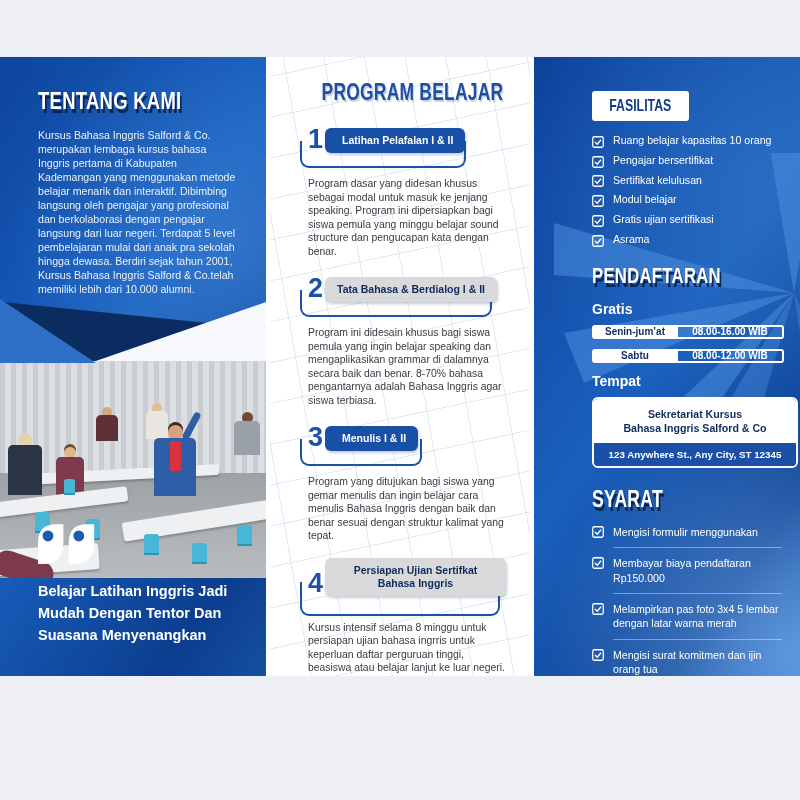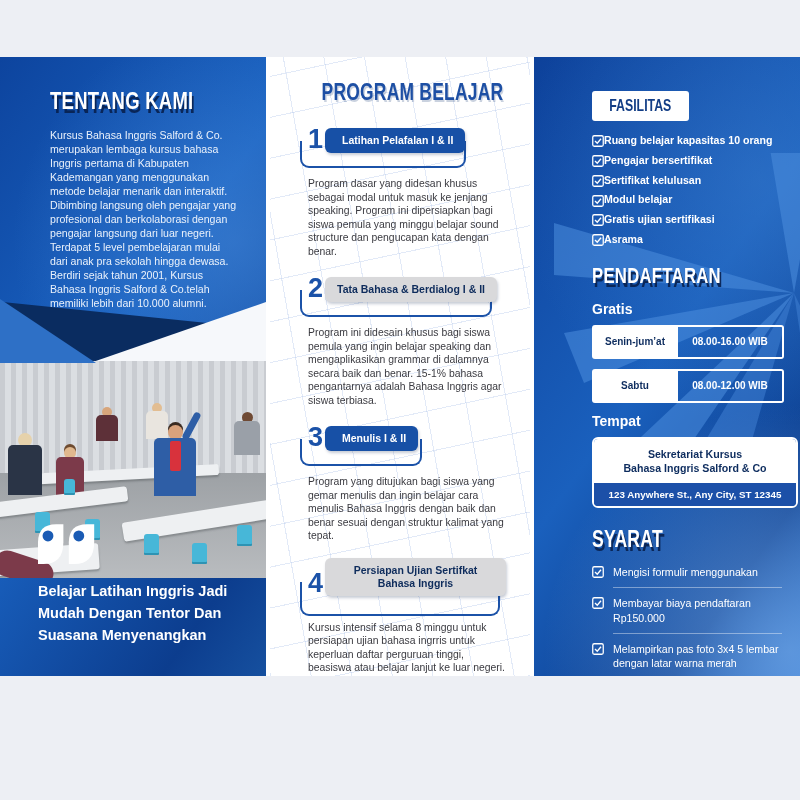--- a/index.html
+++ b/index.html
@@ -18,21 +18,21 @@
   
   .middle::before{content:"";position:absolute;inset:0;pointer-events:none;
       background:
         repeating-linear-gradient(80deg, rgba(160,185,230,0.30) 0 1px, transparent 1px 40px),
         repeating-linear-gradient(-12deg, rgba(160,185,230,0.30) 0 1px, transparent 1px 40px);}
   
   .shout{display:inline-block;color:#fff;font-weight:900;font-size:21px;letter-spacing:.3px;
       transform:scale(.88,1.18);transform-origin:left bottom;
       text-shadow:2px 3px 0 rgba(8,32,78,.9);white-space:nowrap;margin:0;}
   
-  .lp-top{position:absolute;left:50px;right:26px;top:34px;}
+  .lp-top{position:absolute;left:38px;right:26px;top:34px;}
   .about{color:#eaf1fb;font-size:10.6px;line-height:1.32;margin:14px 0 0;font-weight:500;}
   .deco-navy{position:absolute;left:0;top:228px;width:100%;height:76px;background:#0a2c60;
       clip-path:polygon(0 22%,100% 58%,100% 100%,0 100%);z-index:2;}
   .deco-tri{position:absolute;left:0;top:238px;width:120px;height:68px;background:#2e70c6;
       clip-path:polygon(0 6%,80% 100%,0 100%);z-index:3;}
   .deco-white{position:absolute;left:0;top:240px;width:100%;height:64px;background:#f6f8fb;
       clip-path:polygon(36% 100%,100% 8%,100% 100%);z-index:4;}
   .photo{position:absolute;left:0;top:302px;width:266px;height:219px;overflow:hidden;z-index:1;background:#c9ccd0;}
   .ph-wall{position:absolute;left:0;top:0;width:100%;height:52%;
       background:repeating-linear-gradient(90deg,#c9ccd1 0 5px,#dbdee2 5px 11px);}
@@ -64,27 +64,27 @@
   .badge.blue{background:#1750a6;color:#fff;padding-left:17px;}
   .badge.gray{background:#d9d9db;color:#0e2c5c;}
   .badge.wide{max-width:168px;}
   .prog-desc{margin:9px 0 0;color:#3a3a40;font-size:10.4px;line-height:1.3;font-weight:500;}
   
   .rays{position:absolute;right:-34px;top:96px;z-index:0;opacity:.55;}
   .rp-inner{position:absolute;inset:0;padding:34px 18px 0 58px;z-index:2;}
   .fas-box{display:inline-block;background:#fff;border-radius:3px;padding:6px 13px;margin-bottom:13px;}
   .fas-box span{display:inline-block;color:#123d85;font-weight:900;font-size:14px;
       transform:scale(.88,1.15);transform-origin:center bottom;white-space:nowrap;}
-  .check-item{display:flex;align-items:center;color:#fff;font-size:10.6px;
-      font-weight:700;margin-bottom:6px;line-height:1.3;}
+  .check-item{display:flex;align-items:flex-end;gap:9px;color:#fff;font-size:10.6px;
+      font-weight:400;margin-bottom:6px;line-height:1.3;}
   .cb{flex:0 0 auto;margin-top:1px;}
   .sec-title{margin:14px 0 0;}
   .sub-label{color:#fff;font-weight:800;font-size:14px;margin:12px 0 8px;}
   .sched{width:192px;}
-  .sched-row{display:flex;height:34px;margin-bottom:10px;}
+  .sched-row{display:flex;height:14px;margin-bottom:10px;}
   .sched-day{width:86px;background:#fff;color:#0d2c5e;font-weight:700;font-size:10px;
       display:flex;align-items:center;justify-content:center;border-radius:3px 0 0 3px;}
   .sched-time{flex:1;border:2px solid #fff;border-left:none;color:#fff;font-weight:700;font-size:10px;
       display:flex;align-items:center;justify-content:center;border-radius:0 3px 3px 0;}
   .place-box{width:202px;border:2px solid #fff;border-radius:6px;overflow:hidden;margin-top:2px;}
   .place-name{background:#fff;color:#0d2c5e;text-align:center;font-weight:700;font-size:10.6px;
       line-height:1.35;padding:8px 6px;}
   .place-addr{background:#1c50a8;color:#fff;text-align:center;font-weight:700;font-size:9.8px;padding:6px 4px;}
   .req-item{display:flex;align-items:flex-start;gap:9px;color:#fff;font-size:10.6px;font-weight:500;margin-bottom:0;}
   .req-text{flex:1;padding-bottom:8px;margin-bottom:8px;border-bottom:1px solid rgba(255,255,255,.4);line-height:1.35;}
@@ -173,21 +173,21 @@
         </div>
         <p class="prog-desc">Program dasar yang didesan khusus sebagai modal untuk masuk ke jenjang speaking. Program ini dipersiapkan bagi siswa pemula yang minggu belajar sound structure dan pengucapan kata dengan benar.</p>
       </div>
 
       <div class="program">
         <div class="prog-head">
           <div class="bracket" style="width:188px;"></div>
           <div class="prog-num">2</div>
           <div class="badge gray">Tata Bahasa &amp; Berdialog I &amp; II</div>
         </div>
-        <p class="prog-desc">Program ini didesain khusus bagi siswa pemula yang ingin belajar speaking dan mengaplikasikan grammar di dalamnya secara baik dan benar. 15-1% bahasa pengantarnya adalah Bahasa Inggris agar siswa terbiasa.</p>
+        <p class="prog-desc">Program ini didesain khusus bagi siswa pemula yang ingin belajar speaking dan mengaplikasikan grammar di dalamnya secara baik dan benar. 8-70% bahasa pengantarnya adalah Bahasa Inggris agar siswa terbiasa.</p>
       </div>
 
       <div class="program">
         <div class="prog-head">
           <div class="bracket" style="width:118px;"></div>
           <div class="prog-num">3</div>
           <div class="badge blue">Menulis I &amp; II</div>
         </div>
         <p class="prog-desc">Program yang ditujukan bagi siswa yang gemar menulis dan ingin belajar cara menulis Bahasa Inggris dengan baik dan benar sesuai dengan struktur kalimat yang tepat.</p>
       </div>

